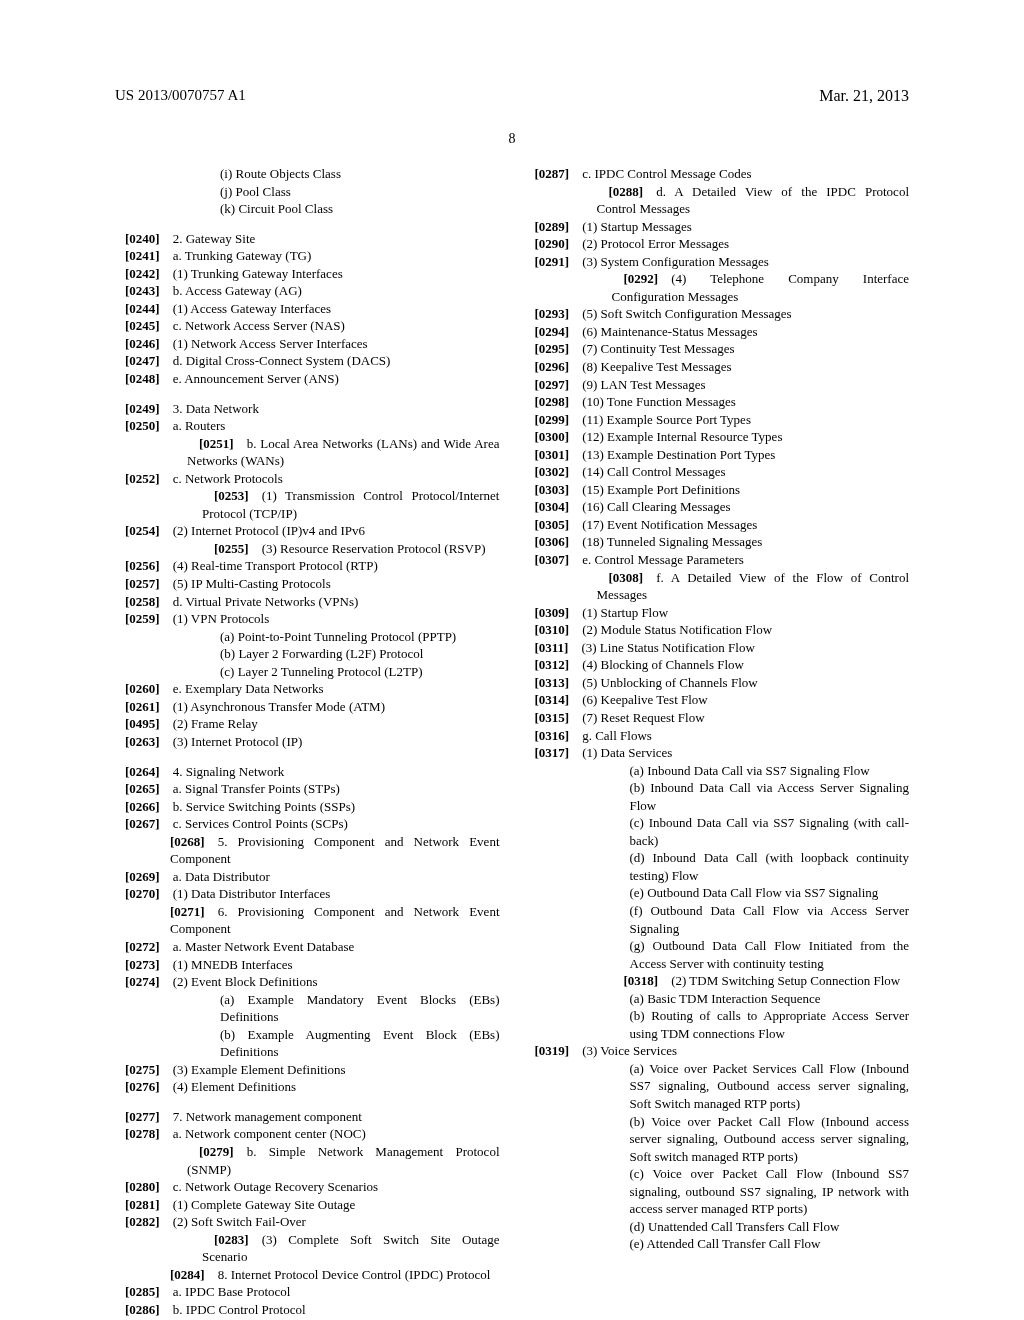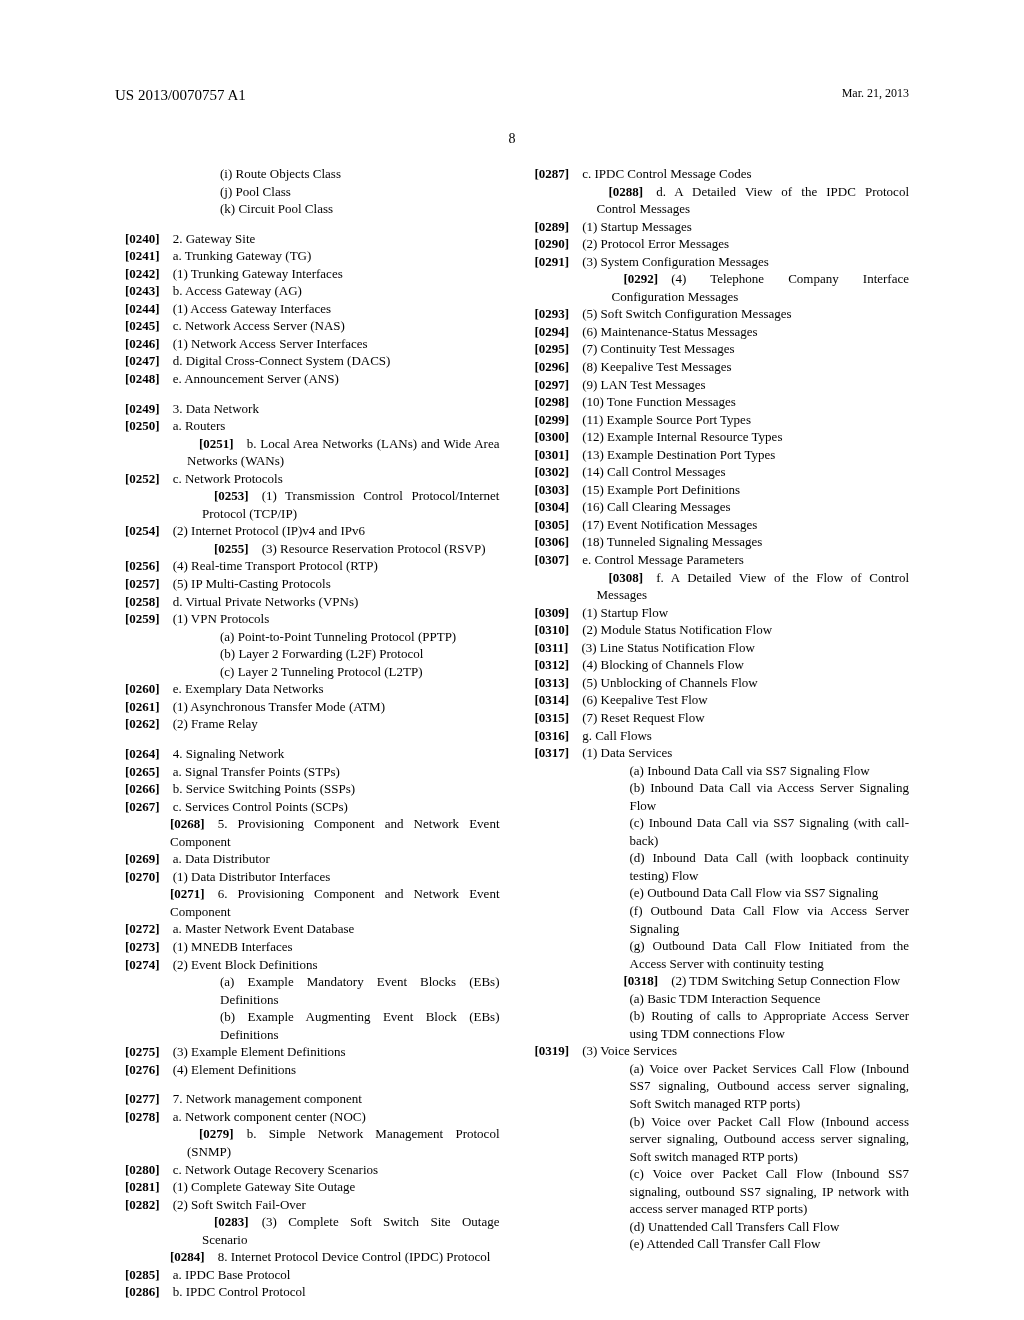--- a/index.html
+++ b/index.html
@@ -21,21 +21,21 @@
   .header-left {
     position: absolute;
     top: 85px;
     left: 115px;
     font-size: 15px;
   }
   .header-right {
     position: absolute;
     top: 85px;
     right: 115px;
-    font-size: 12px;
+    font-size: 16px;
   }
   .page-number {
     position: absolute;
     top: 130px;
     left: 0;
     width: 100%;
     text-align: center;
     font-size: 14px;
   }
   .content {
@@ -91,21 +91,22 @@
       <div class="entry i3j"><span class="pnum">[0255]</span> <span>(3) Resource Reservation Protocol (RSVP)</span></div>
       <div class="entry i3f"><span class="pnum">[0256]</span> <span>(4) Real-time Transport Protocol (RTP)</span></div>
       <div class="entry i3f"><span class="pnum">[0257]</span> <span>(5) IP Multi-Casting Protocols</span></div>
       <div class="entry i2f"><span class="pnum">[0258]</span> <span>d. Virtual Private Networks (VPNs)</span></div>
       <div class="entry i3f"><span class="pnum">[0259]</span> <span>(1) VPN Protocols</span></div>
       <div class="entry i4nop"><span>(a) Point-to-Point Tunneling Protocol (PPTP)</span></div>
       <div class="entry i4nop"><span>(b) Layer 2 Forwarding (L2F) Protocol</span></div>
       <div class="entry i4nop"><span>(c) Layer 2 Tunneling Protocol (L2TP)</span></div>
       <div class="entry i2f"><span class="pnum">[0260]</span> <span>e. Exemplary Data Networks</span></div>
       <div class="entry i3f"><span class="pnum">[0261]</span> <span>(1) Asynchronous Transfer Mode (ATM)</span></div>
-      <div class="entry i3f"><span class="pnum">[0262]</span> <span>(2) Frame Relay</span></div>
+      <div class="entry i3f"><span class="pnum">[0495]</span> <span>(2) Frame Relay</span></div>
+      <div class="entry i3f"><span class="pnum">[0263]</span> <span>(3) Internet Protocol (IP)</span></div>
       <div class="entry i1f"><span class="pnum">[0264]</span> <span>4. Signaling Network</span></div>
       <div class="entry i2f"><span class="pnum">[0265]</span> <span>a. Signal Transfer Points (STPs)</span></div>
       <div class="entry i2f"><span class="pnum">[0266]</span> <span>b. Service Switching Points (SSPs)</span></div>
       <div class="entry i2f"><span class="pnum">[0267]</span> <span>c. Services Control Points (SCPs)</span></div>
       <div class="entry i1"><span class="pnum">[0268]</span> <span>5. Provisioning Component and Network Event Component</span></div>
       <div class="entry i2f"><span class="pnum">[0269]</span> <span>a. Data Distributor</span></div>
       <div class="entry i3f"><span class="pnum">[0270]</span> <span>(1) Data Distributor Interfaces</span></div>
       <div class="entry i1"><span class="pnum">[0271]</span> <span>6. Provisioning Component and Network Event Component</span></div>
       <div class="entry i2f"><span class="pnum">[0272]</span> <span>a. Master Network Event Database</span></div>
       <div class="entry i3f"><span class="pnum">[0273]</span> <span>(1) MNEDB Interfaces</span></div>

